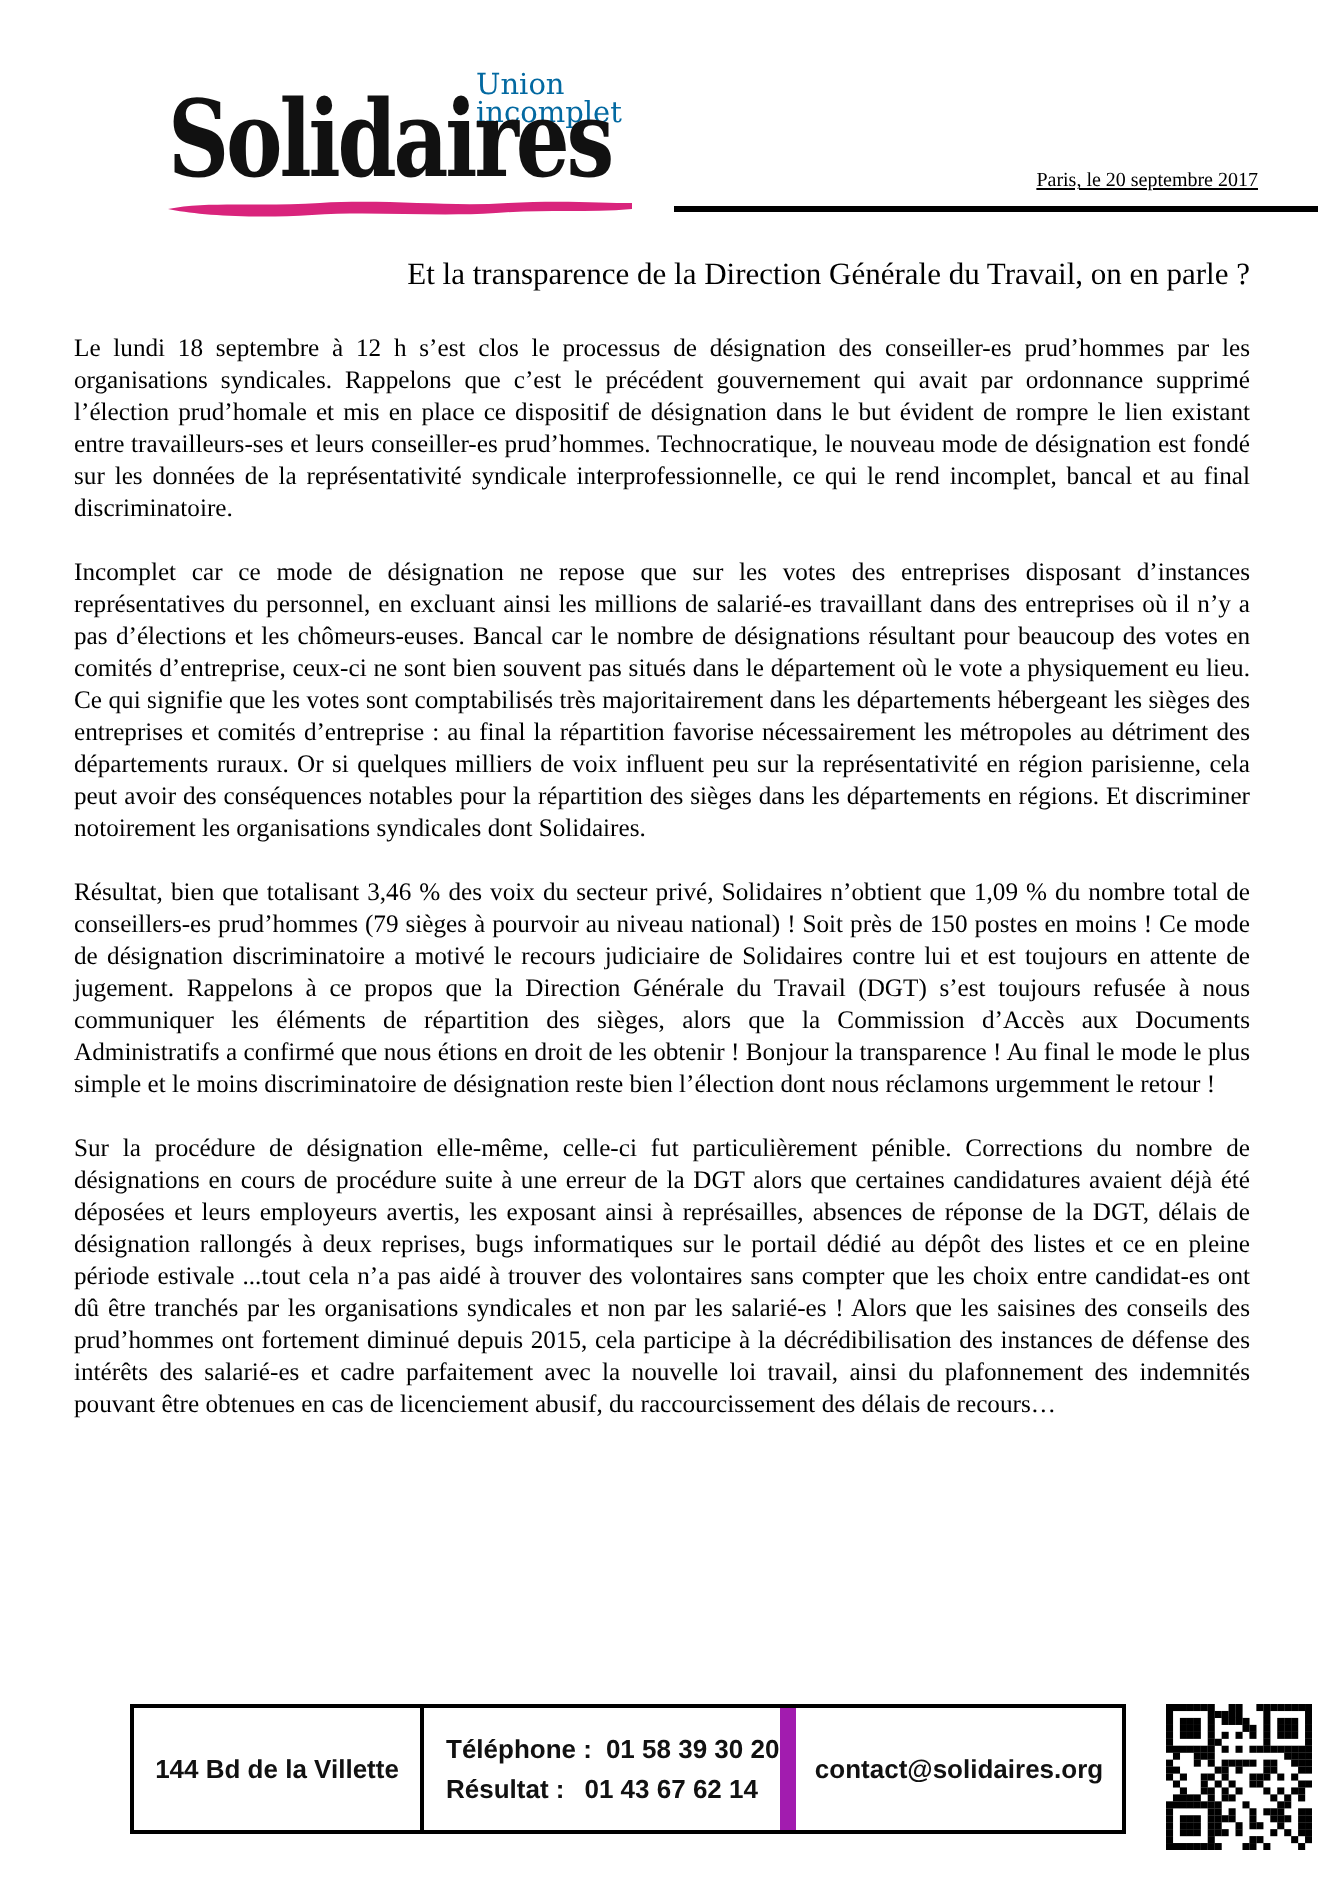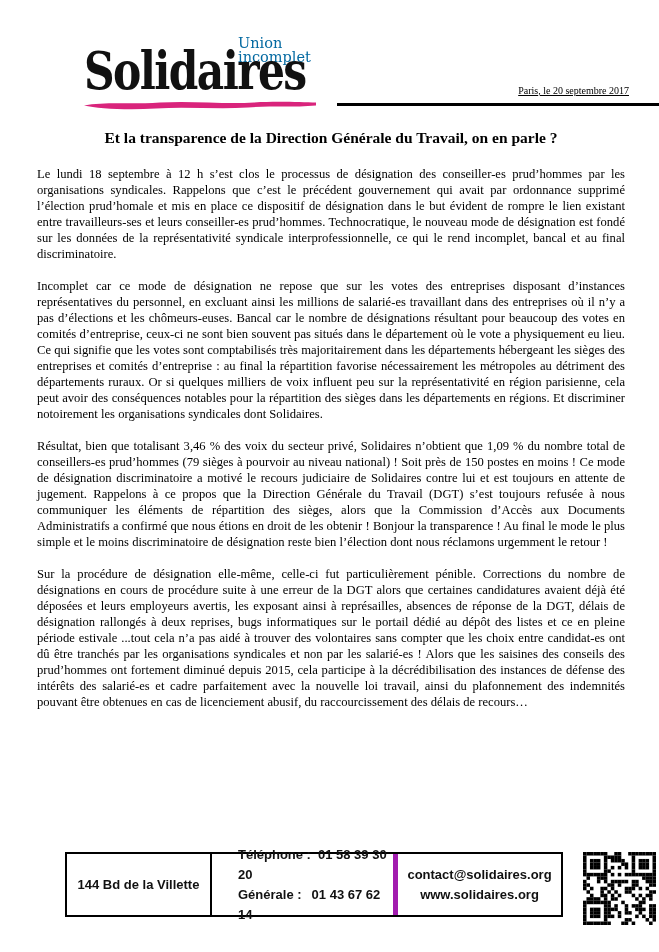--- a/index.html
+++ b/index.html
@@ -7,32 +7,32 @@
 
   
   .logo-block{position:absolute;left:0;top:0;width:360px;height:115px;}
   .logo-word{position:absolute;left:84px;top:44px;font-family:"DejaVu Serif",serif;font-weight:bold;font-size:53px;line-height:53px;letter-spacing:-2px;transform:scaleX(.80);transform-origin:left top;white-space:nowrap;color:#111;}
   .logo-tagline{position:absolute;left:238px;top:36px;font-family:"DejaVu Serif",serif;font-weight:normal;font-size:14.5px;line-height:14px;color:#0369a1;}
   .logo-stroke{position:absolute;left:82px;top:97px;}
 
   .date-rule{position:absolute;left:337px;right:0;top:103px;height:3px;background:#000;}
   .date-text{position:absolute;right:30px;top:85px;font-size:10px;text-decoration:underline;white-space:nowrap;}
 
-  .doc-title{position:absolute;left:37px;width:588px;top:128px;text-align:center;font-weight:bold;font-size:15.5px;line-height:19px;}
+  .doc-title{position:absolute;left:37px;width:588px;top:128px;text-align:right;font-weight:normal;font-size:15.5px;line-height:19px;}
 
   
   .body-text{position:absolute;left:37px;width:588px;top:166px;font-size:12.6px;line-height:16px;text-align:justify;}
   .body-text p{margin:0 0 16px 0;}
   .body-text b{font-weight:normal;}
 
   
   .footer-box{position:absolute;left:65px;top:852px;width:498px;height:65px;border:2px solid #000;box-sizing:border-box;display:flex;font-family:"Liberation Sans",sans-serif;font-weight:bold;font-size:13px;line-height:20px;color:#111;}
   .footer-cell{display:flex;flex-direction:column;justify-content:center;text-align:center;box-sizing:border-box;height:100%;}
   .cell-address{width:145px;border-right:2px solid #000;}
-  .cell-phone{width:186px;border-right:5px solid #a21caf;text-align:left;padding-left:26px;}
+  .cell-phone{width:186px;border-right:8px solid #a21caf;text-align:left;padding-left:11px;}
   .cell-web{flex:1;}
   .phone-number{margin-left:7px;}
   .fax-number{margin-left:10px;text-align:center;}
 
   .qr{position:absolute;left:583px;top:852px;width:73px;height:73px;}
 </style>
 </head>
 <body>
 
 <div class="page">
@@ -65,26 +65,25 @@
 
   <div class="footer-box">
     <div class="footer-cell cell-address">
       <div>144 Bd de la Villette</div>
     </div>
     <div class="footer-cell cell-phone">
       <div>
         <span>Téléphone :</span><span class="phone-number">01 58 39 30 20</span>
       </div>
       <div>
-        <span>Générale :</span><span class="fax-number">01 43 67 62 14</span>
+        <span>Résultat :</span><span class="fax-number">01 43 67 62 14</span>
       </div>
     </div>
     <div class="footer-cell cell-web">
       <div>contact@solidaires.org</div>
-      <div>www.solidaires.org</div>
     </div>
   </div>
 
   <div class="qr"><svg width="73" height="73" viewBox="0 0 73 73">
         <rect width="73" height="73" fill="#fff"></rect>
         <rect x="0.00" y="0.00" width="3.53" height="3.53" fill="#000"></rect>
         <rect x="3.48" y="0.00" width="3.53" height="3.53" fill="#000"></rect>
         <rect x="6.95" y="0.00" width="3.53" height="3.53" fill="#000"></rect>
         <rect x="10.43" y="0.00" width="3.53" height="3.53" fill="#000"></rect>
         <rect x="13.90" y="0.00" width="3.53" height="3.53" fill="#000"></rect>

